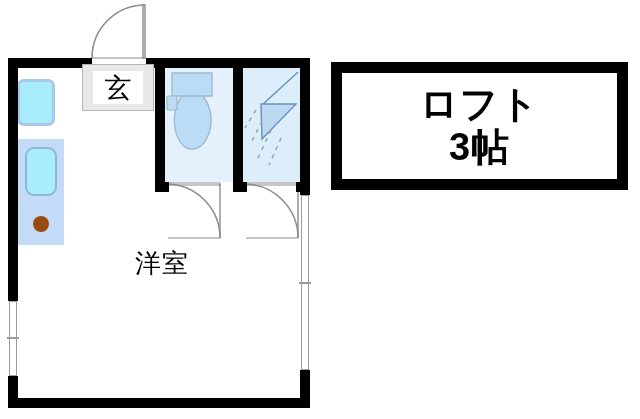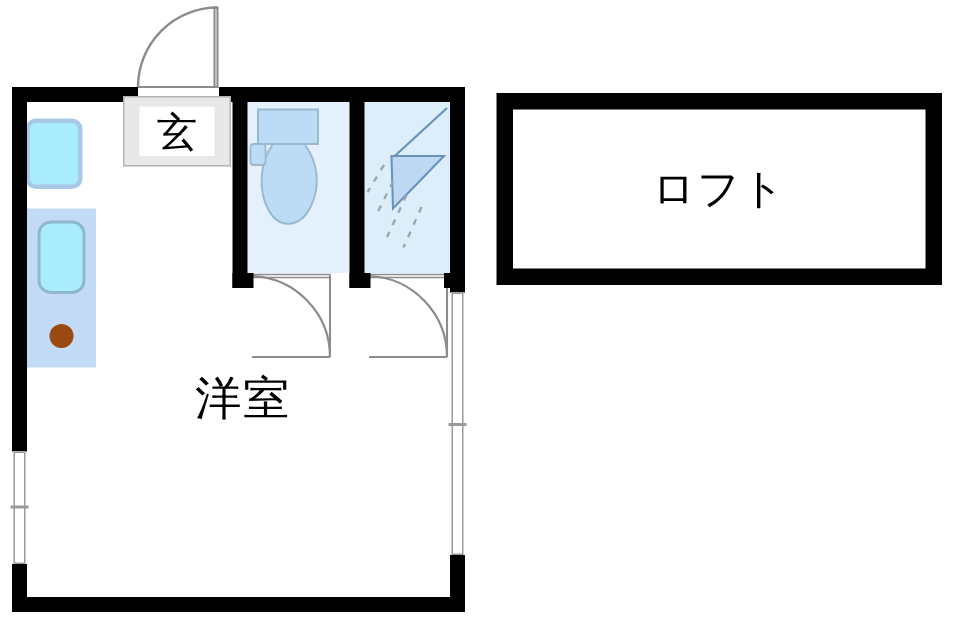--- a/index.html
+++ b/index.html
@@ -27,24 +27,25 @@
   .label {
     position: absolute;
     color: #000000;
     font-weight: 500;
     text-align: center;
     white-space: nowrap;
     line-height: 1.12;
     letter-spacing: 1px;
   }
   .label-room {
-    font-size: 31px;
+    font-size: 26px;
   }
   .label-loft {
-    font-size: 28px;
+    font-size: 38px;
+    font-weight: bold;
   }
   .genkan-box {
     position: absolute;
     background: #e8e8e8;
     border: 1px solid #b4b4b4;
     box-sizing: border-box;
   }
   .genkan-inner {
     position: absolute;
     background: #ffffff;
@@ -196,16 +197,17 @@
     <span>玄</span>
   </div>
 
   <div class="label label-room" style="left:102px; top:249px; width:120px;">
     <div>洋室</div>
   </div>
 
   <div class="loft-box" style="left:331px; top:62px; width:297px; height:128px;">
     <div class="label label-loft" style="position:relative; left:auto; top:auto;">
       <div>ロフト</div>
+      <div>3帖</div>
     </div>
   </div>
 
 </div>
 
 </body></html>

